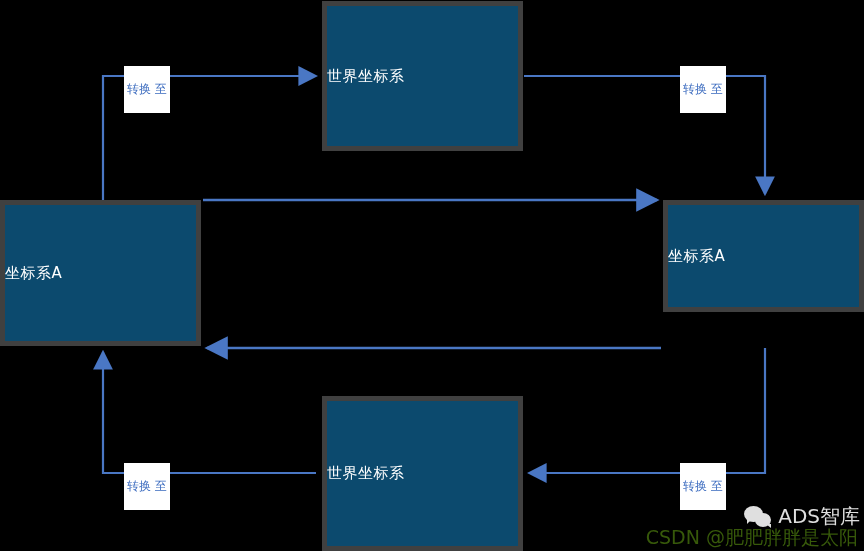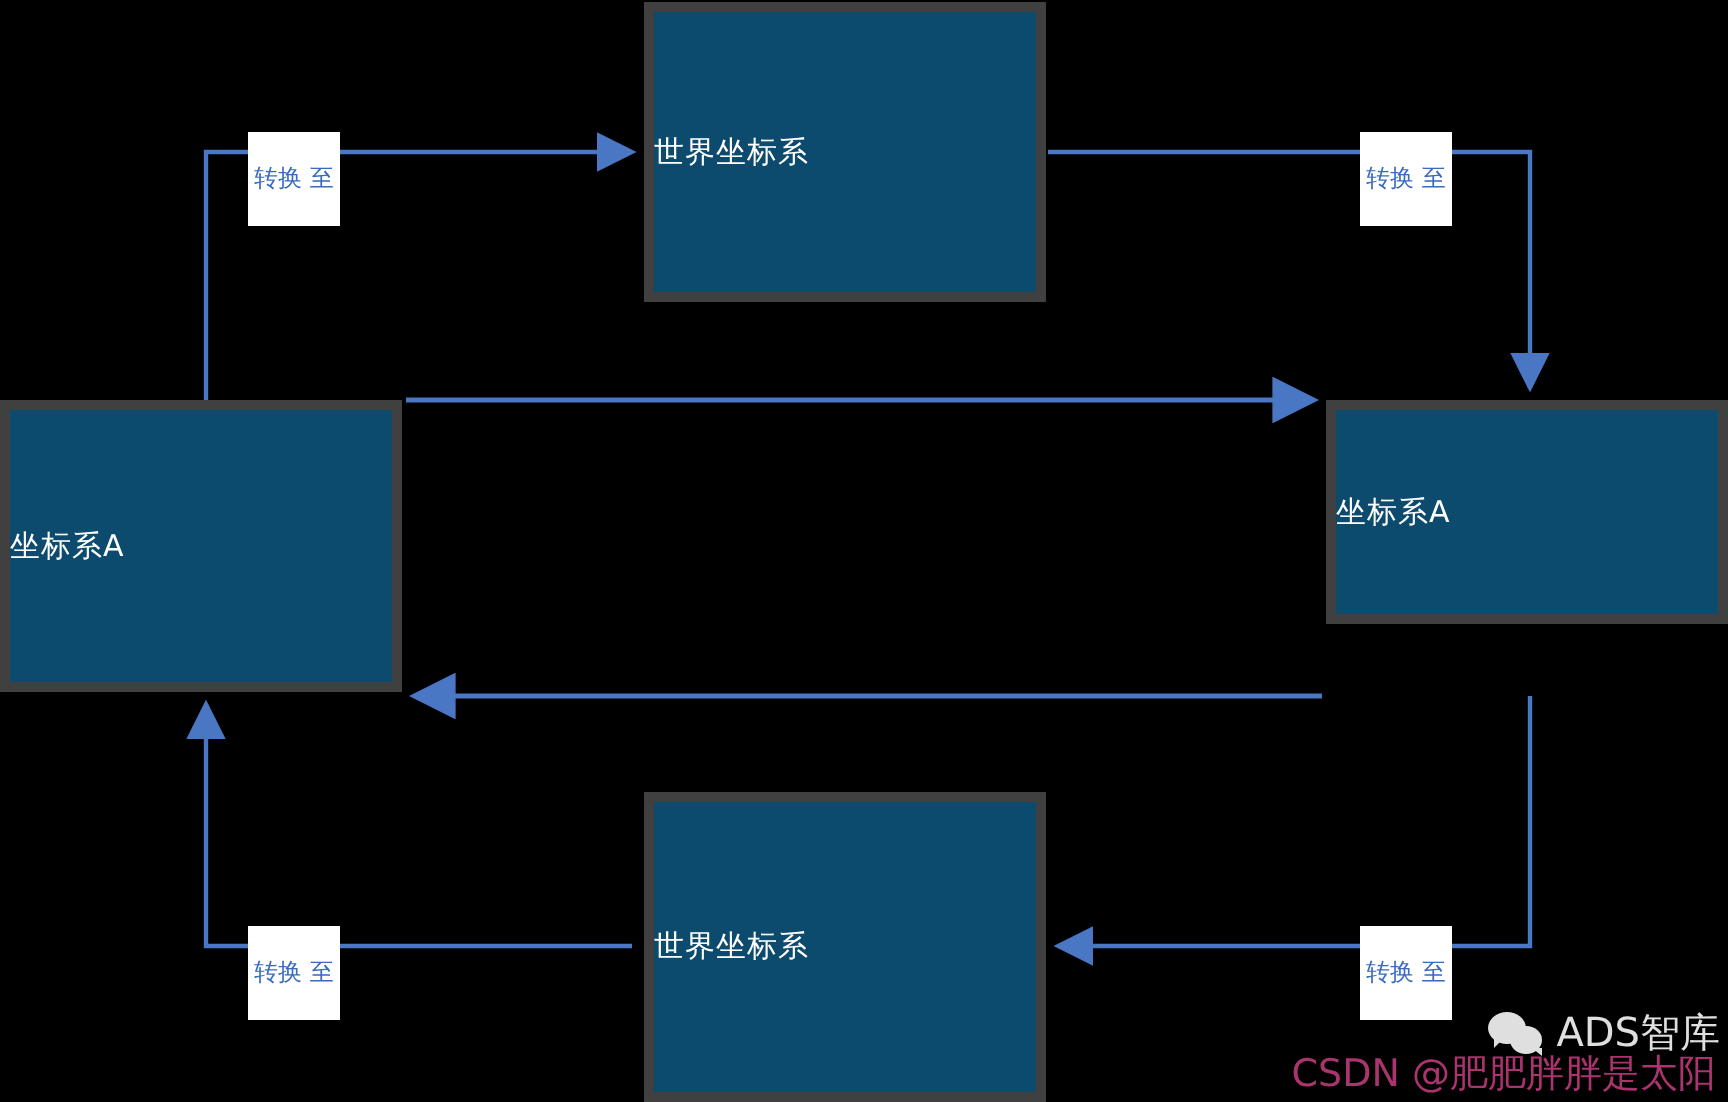--- a/index.html
+++ b/index.html
@@ -67,21 +67,21 @@
     display: flex;
     align-items: flex-start;
     justify-content: flex-end;
     gap: 4px;
     color: #f2f2f2;
     font-size: 20px;
     line-height: 22px;
     opacity: 0.92;
   }
   .wm-credit {
-    color: #ec4899;
+    color: #4d7c0f;
     font-size: 19px;
     line-height: 24px;
     opacity: 0.72;
     margin-top: -4px;
     margin-right: 2px;
   }
   .wechat-icon {
     display: inline-block;
     width: 30px;
     height: 24px;

